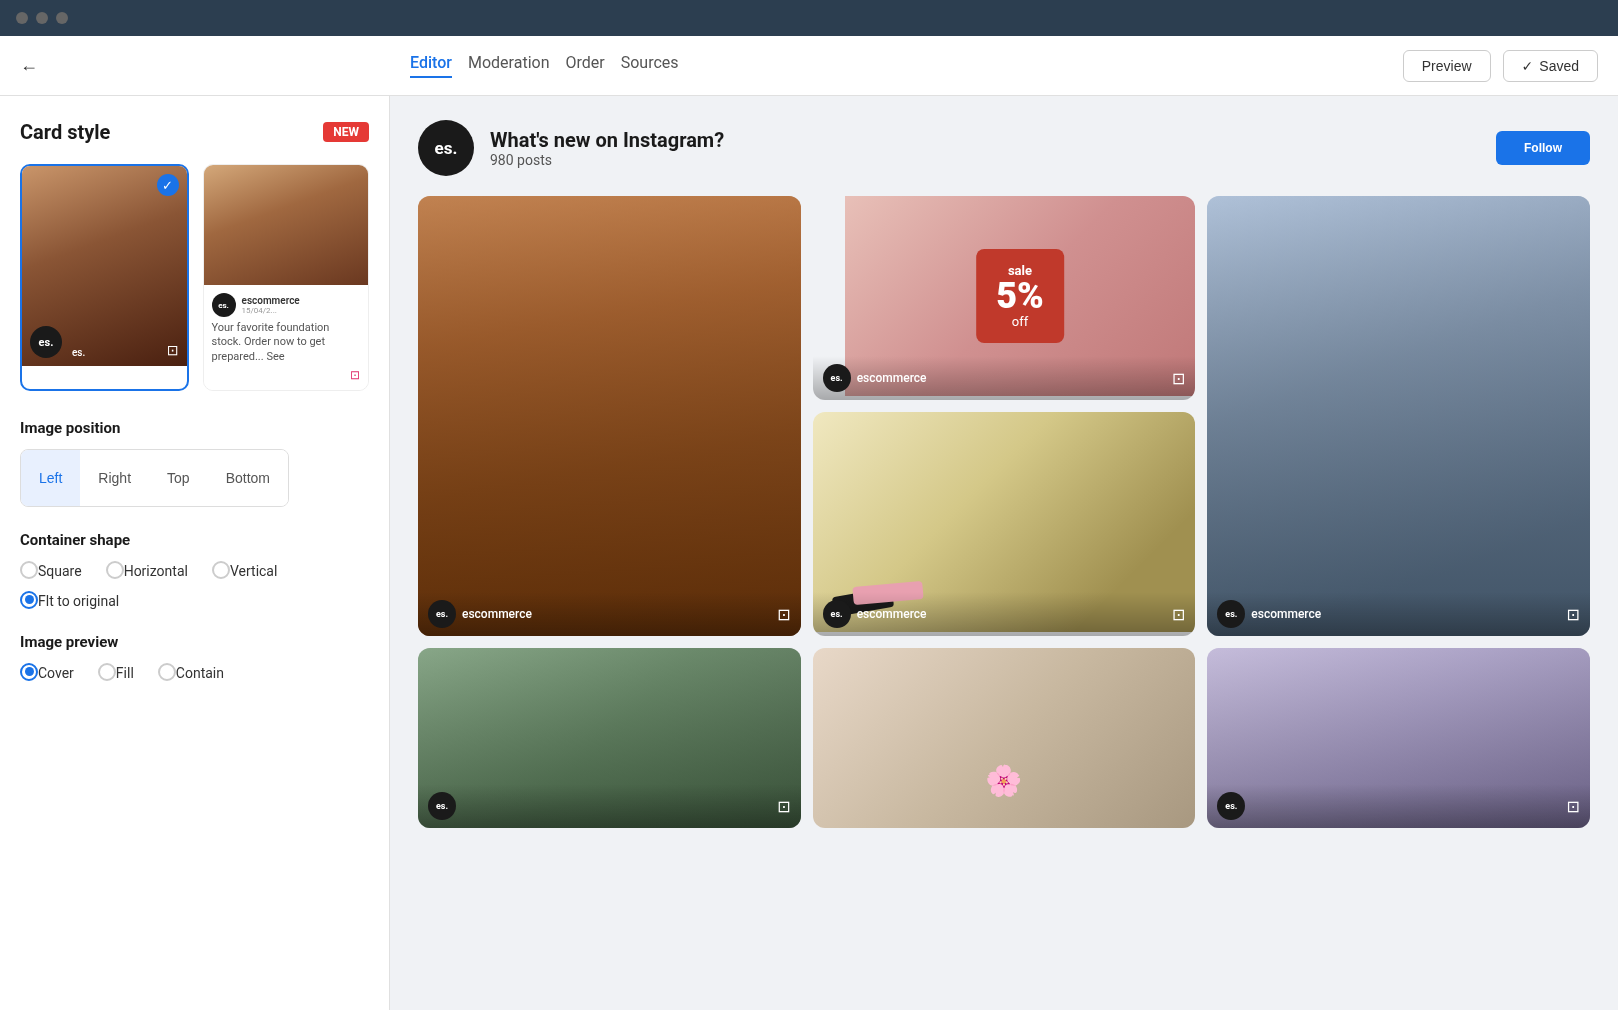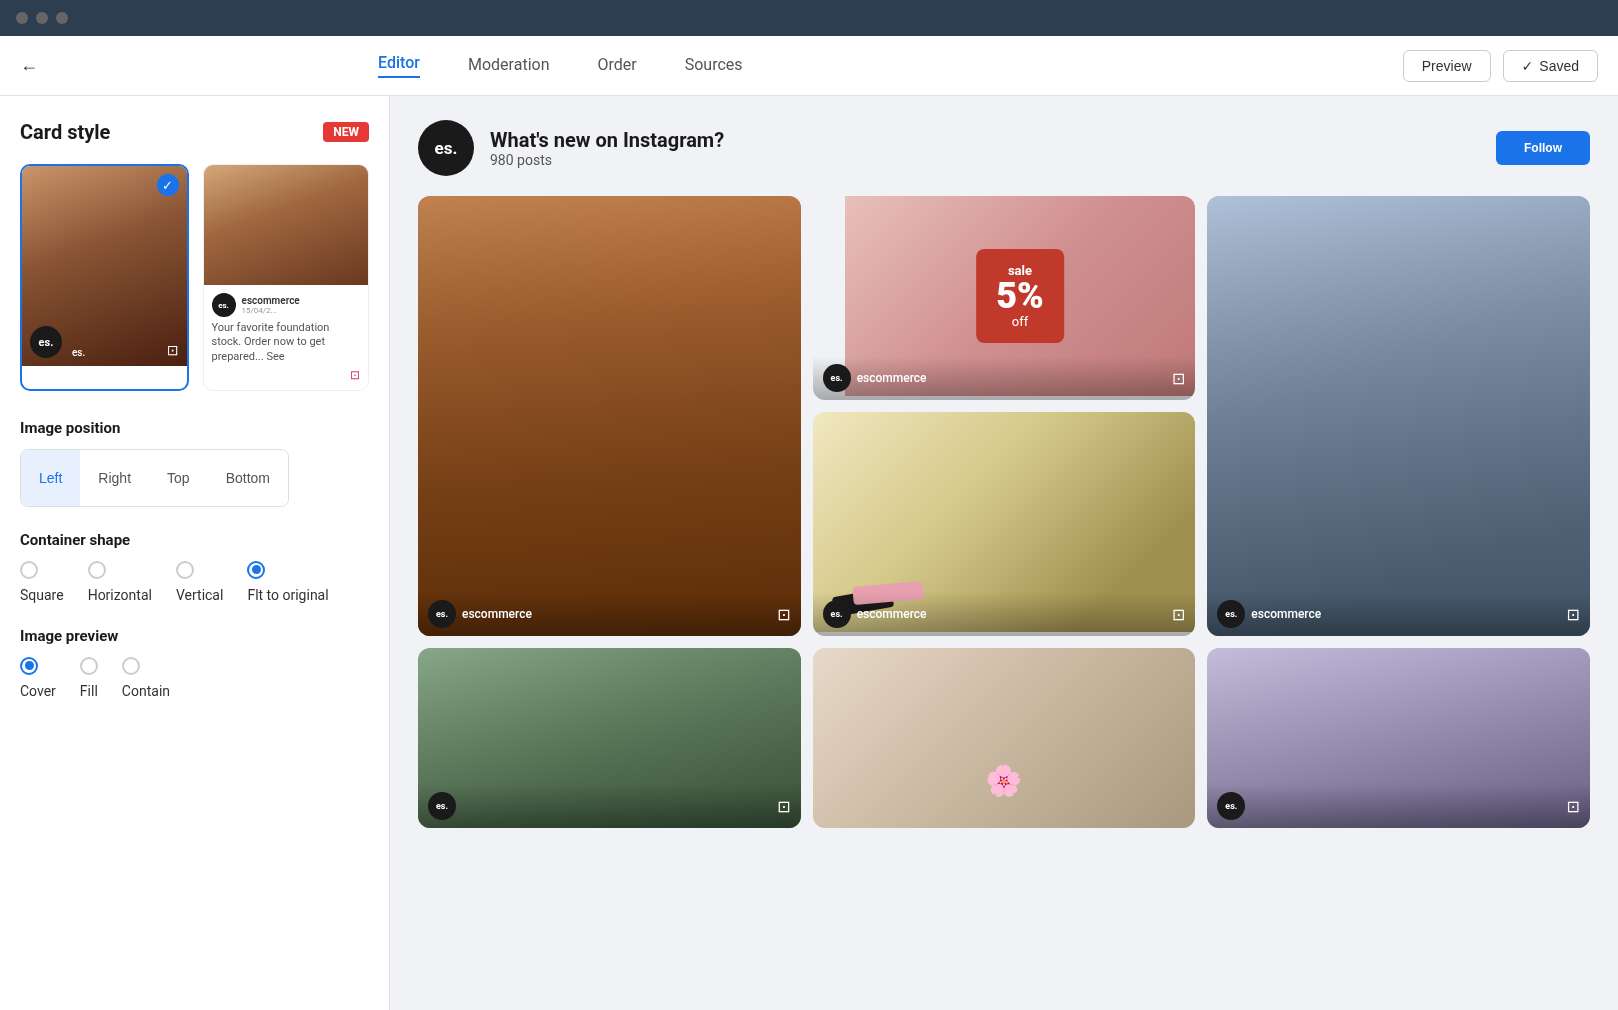--- a/index.html
+++ b/index.html
@@ -31,21 +31,21 @@
     .back-btn {
       background: none; border: none; cursor: pointer; font-size: 18px; color: #333;
       display: flex; align-items: center;
     }
     .widget-title-input {
       border: 1px solid #ddd; border-radius: 6px; padding: 6px 12px;
       font-size: 15px; color: #333; width: 240px; display: flex; align-items: center; gap: 8px;
       background: #fff;
     }
     .nav-tabs {
-      display: flex; gap: 48px; margin-left: auto; margin-right: auto; align-items: flex-end;
+      display: flex; gap: 16px; margin-left: auto; margin-right: auto; align-items: flex-start;
     }
     .nav-tab {
       font-size: 16px; color: #555; cursor: pointer; padding-bottom: 4px; border: none; background: none;
       text-decoration: none;
     }
     .nav-tab.active {
       color: #1a73e8; border-bottom: 2px solid #1a73e8; font-weight: 500;
     }
     .nav-actions {
       display: flex; gap: 12px; align-items: center; margin-left: auto;
@@ -141,21 +141,21 @@
     .position-opt {
       padding: 20px 18px; font-size: 14px; cursor: pointer; border: none; background: #fff; color: #555;
     }
     .position-opt.active {
       background: #e8f0fe; color: #1a73e8; font-weight: 500;
     }
 
     
     .radio-group { display: flex; flex-wrap: wrap; gap: 12px 24px; margin-bottom: 24px; }
     .radio-item {
-      display: flex; align-items: flex-start; gap: 8px; font-size: 14px; color: #333; cursor: pointer; flex-direction: column;
+      display: flex; align-items: flex-end; font-size: 14px; color: #333; cursor: pointer;
     }
     .radio-circle {
       width: 18px; height: 18px; border-radius: 50%; border: 2px solid #ccc;
       display: flex; align-items: center; justify-content: center;
     }
     .radio-circle.checked {
       border-color: #1a73e8;
     }
     .radio-circle.checked::after {
       content: ''; width: 9px; height: 9px; background: #1a73e8; border-radius: 50%;

